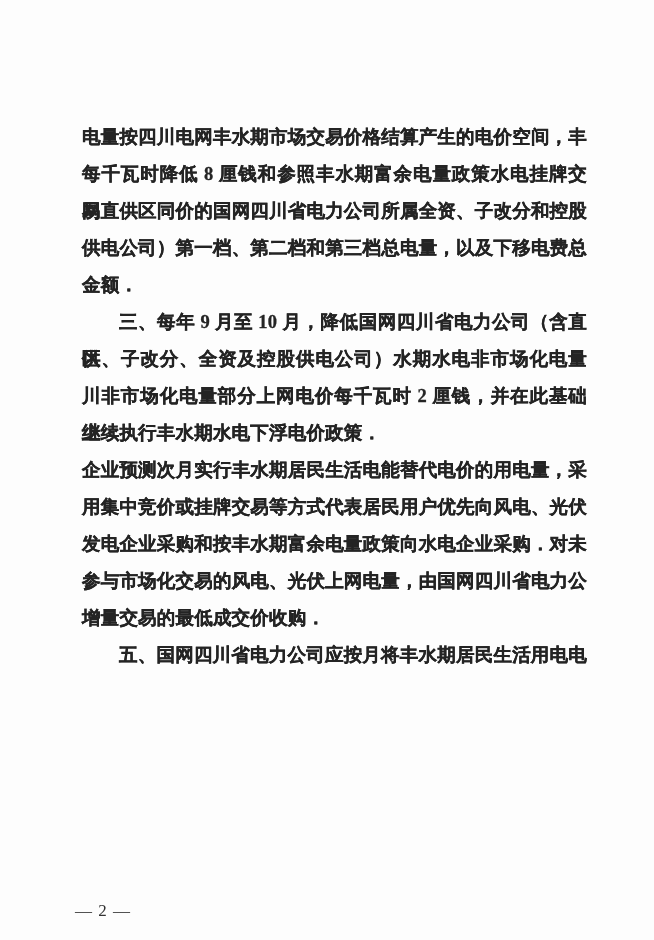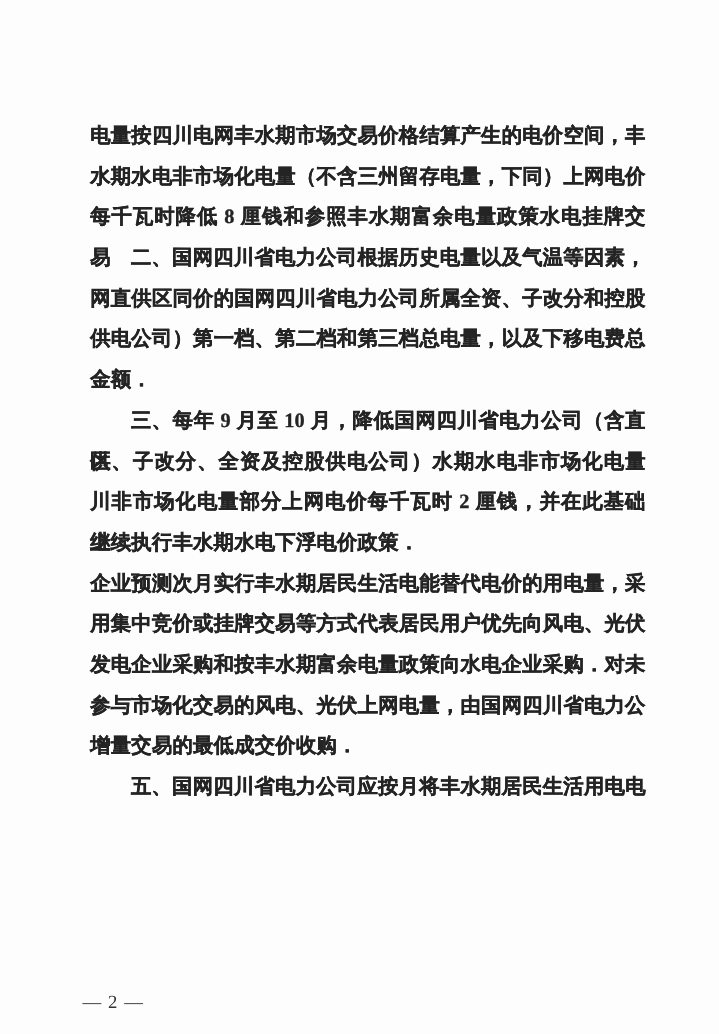--- a/index.html
+++ b/index.html
@@ -15,21 +15,21 @@
   }
   .page {
     position: relative;
     width: 654px;
     height: 940px;
     background: #fdfdfd;
   }
   .text-block {
     position: absolute;
     left: 82px;
-    top: 106px;
+    top: 119px;
     width: 505px;
   }
   .ln {
     margin: 0;
     padding: 0;
     height: 37px;
     line-height: 37px;
     font-size: 18.5px;
     font-weight: bold;
     color: #242424;
@@ -60,24 +60,22 @@
     letter-spacing: 1px;
   }
 </style>
 </head>
 <body>
 
 <div class="page">
   <div class="text-block">
 
     <p class="ln">电量按四川电网丰水期市场交易价格结算产生的电价空间，丰</p>
-    <p class="ln">水期水电非市场化电量（不含三州留存电量，下同）上网电价</p>
     <p class="ln">每千瓦时降低 8 厘钱和参照丰水期富余电量政策水电挂牌交易</p>
 
-    <p class="ln ind">二、国网四川省电力公司根据历史电量以及气温等因素，</p>
     <p class="ln">网直供区同价的国网四川省电力公司所属全资、子改分和控股</p>
     <p class="ln">供电公司）第一档、第二档和第三档总电量，以及下移电费总</p>
     <p class="ln end">金额．</p>
 
     <p class="ln ind">三、每年 9 月至 10 月，降低国网四川省电力公司（含直供</p>
     <p class="ln">区、子改分、全资及控股供电公司）水期水电非市场化电量</p>
     <p class="ln">川非市场化电量部分上网电价每千瓦时 2 厘钱，并在此基础上</p>
     <p class="ln end">继续执行丰水期水电下浮电价政策．</p>
 
     <p class="ln">企业预测次月实行丰水期居民生活电能替代电价的用电量，采</p>

